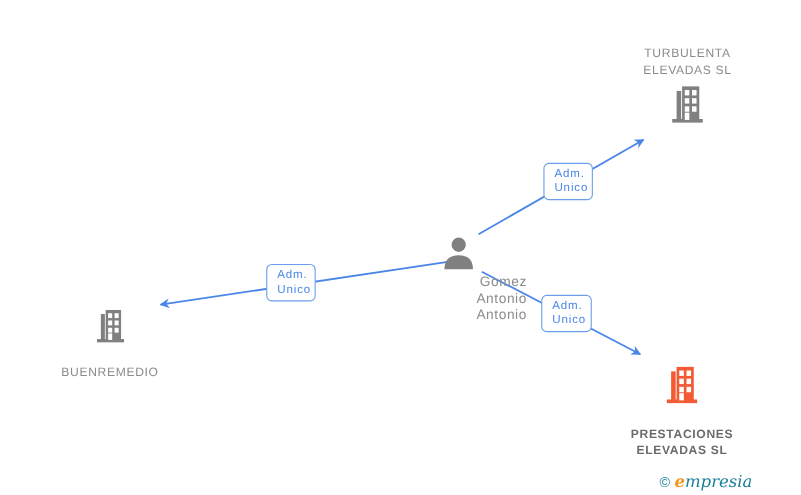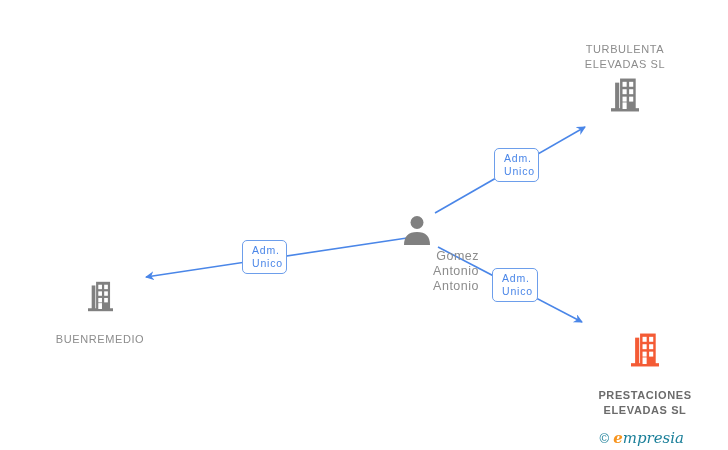--- a/index.html
+++ b/index.html
@@ -91,21 +91,21 @@
         <rect x="22" y="13" width="5" height="6" fill="#ffffff"></rect>
       <rect x="14" y="22" width="5" height="6" fill="#ffffff"></rect>
         <rect x="22" y="22" width="5" height="6" fill="#ffffff"></rect>
       <rect x="14" y="29" width="5" height="8" fill="#ffffff"></rect>
     </svg>
     <div class="company-label">
       <div>BUENREMEDIO</div>
     </div>
   </div>
 
-  <div class="node highlighted" style="left:565px;top:331px;width:160px;">
+  <div class="node highlighted" style="left:540px;top:331px;width:160px;">
     <svg class="icon building" width="28" height="38" viewBox="0 0 34 40">
       <rect x="0" y="36" width="34" height="4" fill="currentColor"></rect>
       <rect x="5" y="5" width="5" height="32" fill="currentColor"></rect>
       <rect x="11" y="0" width="19" height="37" fill="currentColor"></rect>
       <rect x="14" y="4" width="5" height="6" fill="#ffffff"></rect>
         <rect x="22" y="4" width="5" height="6" fill="#ffffff"></rect>
       <rect x="14" y="13" width="5" height="6" fill="#ffffff"></rect>
         <rect x="22" y="13" width="5" height="6" fill="#ffffff"></rect>
       <rect x="14" y="22" width="5" height="6" fill="#ffffff"></rect>
         <rect x="22" y="22" width="5" height="6" fill="#ffffff"></rect>

